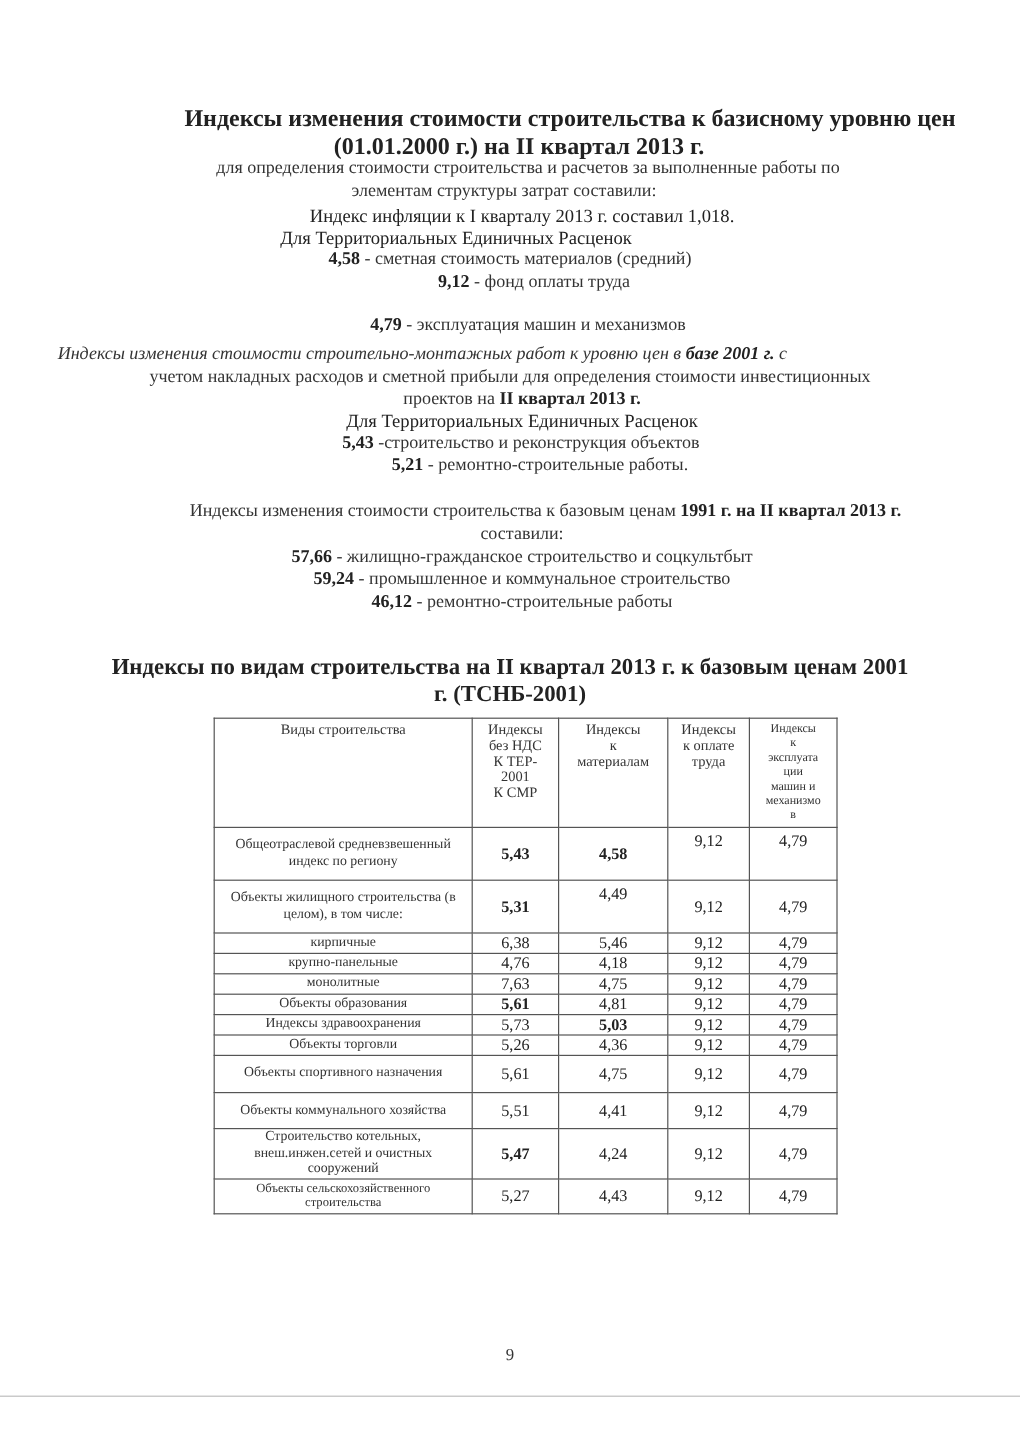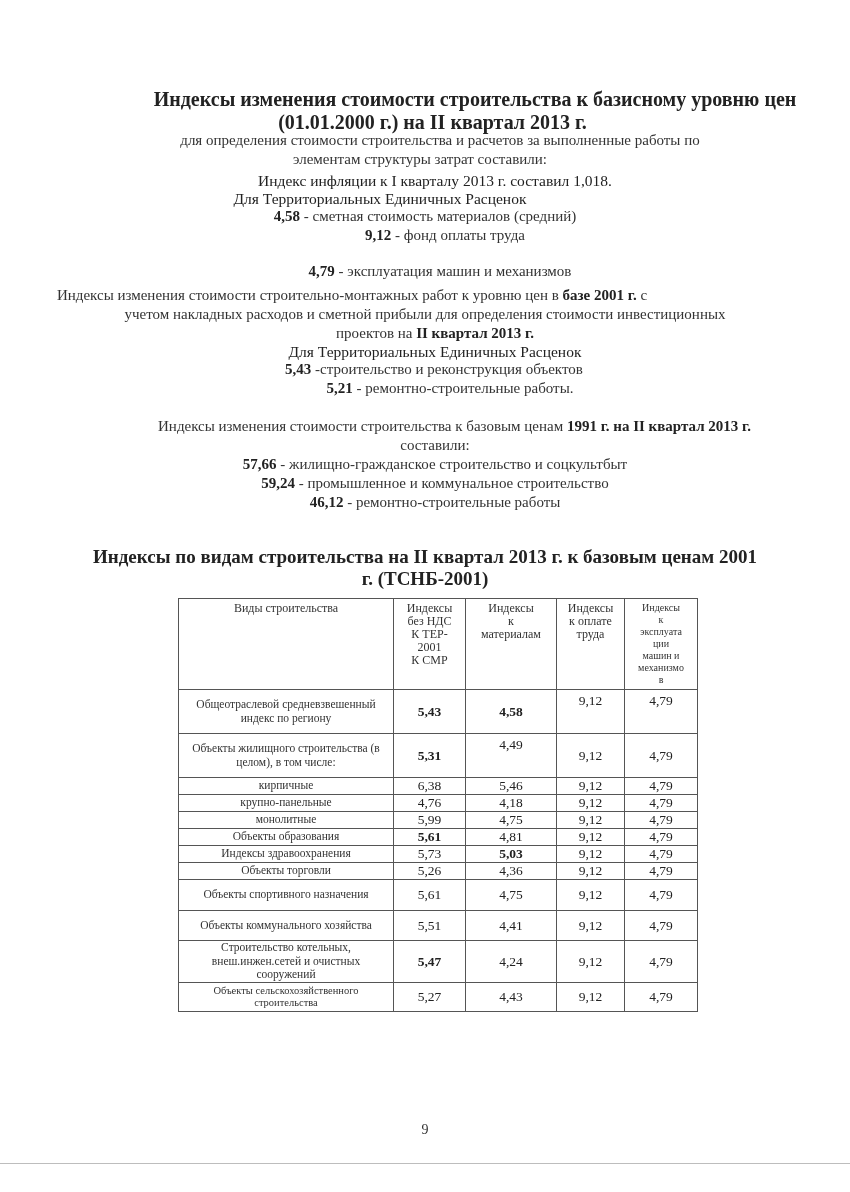--- a/index.html
+++ b/index.html
@@ -47,21 +47,21 @@
   <div class="center t15" style="top:207px; width:850px;">
     <b>4,58</b><span> - сметная стоимость материалов (средний)</span>
   </div>
   <div class="center t15" style="top:226px; padding-left:40px; width:810px;">
     <b>9,12</b><span> - фонд оплаты труда</span>
   </div>
   <div class="center t15" style="top:262px; padding-left:30px; width:820px;">
     <b>4,79</b><span> - эксплуатация машин и механизмов</span>
   </div>
 
-  <div class="center t15" style="top:286px; width:704px;">
+  <div class="center t15" style="top:286px; width:704px;font-style:italic;">
     <span>Индексы изменения стоимости строительно-монтажных работ к уровню цен в </span><b>базе 2001 г.</b><span> с</span>
   </div>
   <div class="center t15" style="top:305px; width:850px;">учетом накладных расходов и сметной прибыли для определения стоимости инвестиционных</div>
   <div class="center t15" style="top:324px; padding-left:20px; width:830px;">
     <span>проектов на </span><b>II квартал 2013 г.</b>
   </div>
   <div class="center b15" style="top:342px; padding-left:20px; width:830px;">Для Территориальных Единичных Расценок</div>
   <div class="center t15" style="top:360px; padding-left:29px; width:810px;">
     <b>5,43</b><span> -строительство и реконструкция объектов</span>
   </div>
@@ -134,21 +134,21 @@
     </tr>
     <tr style="height:16px">
       <td class="name">крупно-панельные</td>
       <td class="num">4,76</td>
       <td class="num">4,18</td>
       <td class="num">9,12</td>
       <td class="num">4,79</td>
     </tr>
     <tr style="height:16px">
       <td class="name">монолитные</td>
-      <td class="num">5,99</td>
+      <td class="num">7,63</td>
       <td class="num">4,75</td>
       <td class="num">9,12</td>
       <td class="num">4,79</td>
     </tr>
     <tr style="height:16px">
       <td class="name">Объекты образования</td>
       <td class="num bold">5,61</td>
       <td class="num">4,81</td>
       <td class="num">9,12</td>
       <td class="num">4,79</td>

